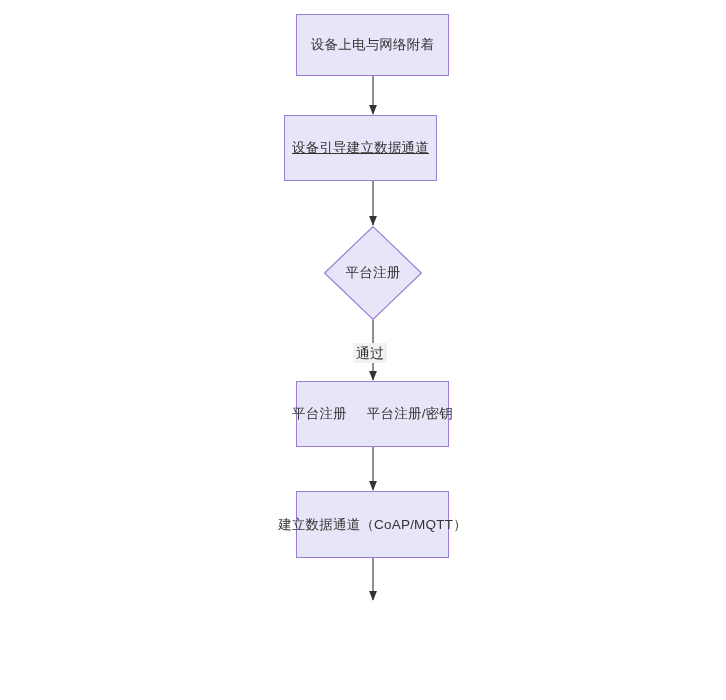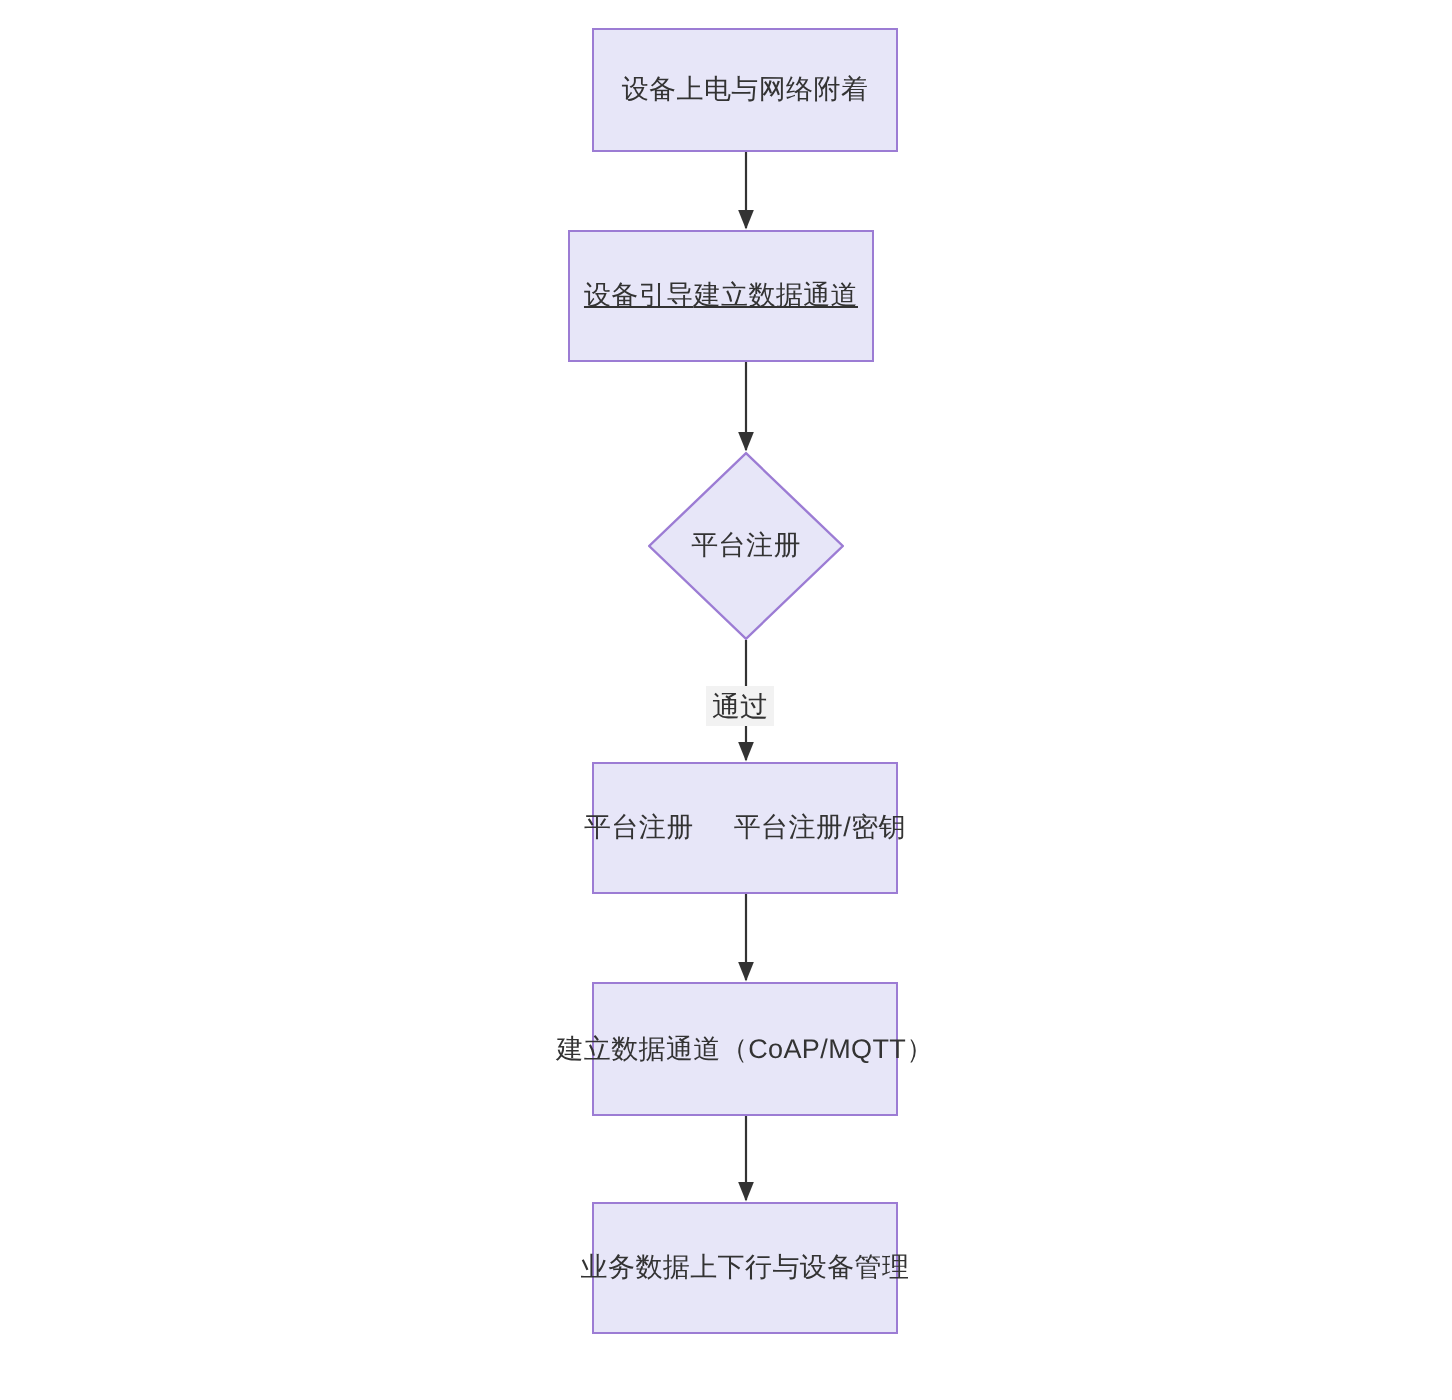--- a/index.html
+++ b/index.html
@@ -125,18 +125,14 @@
   <div class="node-box" style="left:296px; top:381px; width:153px; height:66px;gap:20px;">
     <span class="node-line">平台注册</span>
     <span class="node-line">平台注册/密钥</span>
   </div>
 
   <div class="node-box" style="left:296px; top:491px; width:153px; height:67px;">
     <span class="node-line">建立数据通道</span>
     <span class="node-line">（CoAP/MQTT）</span>
   </div>
 
-  <div class="node-box" style="left:296px; top:601px; width:153px; height:66px;">
-    <span class="node-line">业务数据上下行</span>
-    <span class="node-line">与设备管理</span>
-  </div>
 
 </div>
 
 </body></html>

